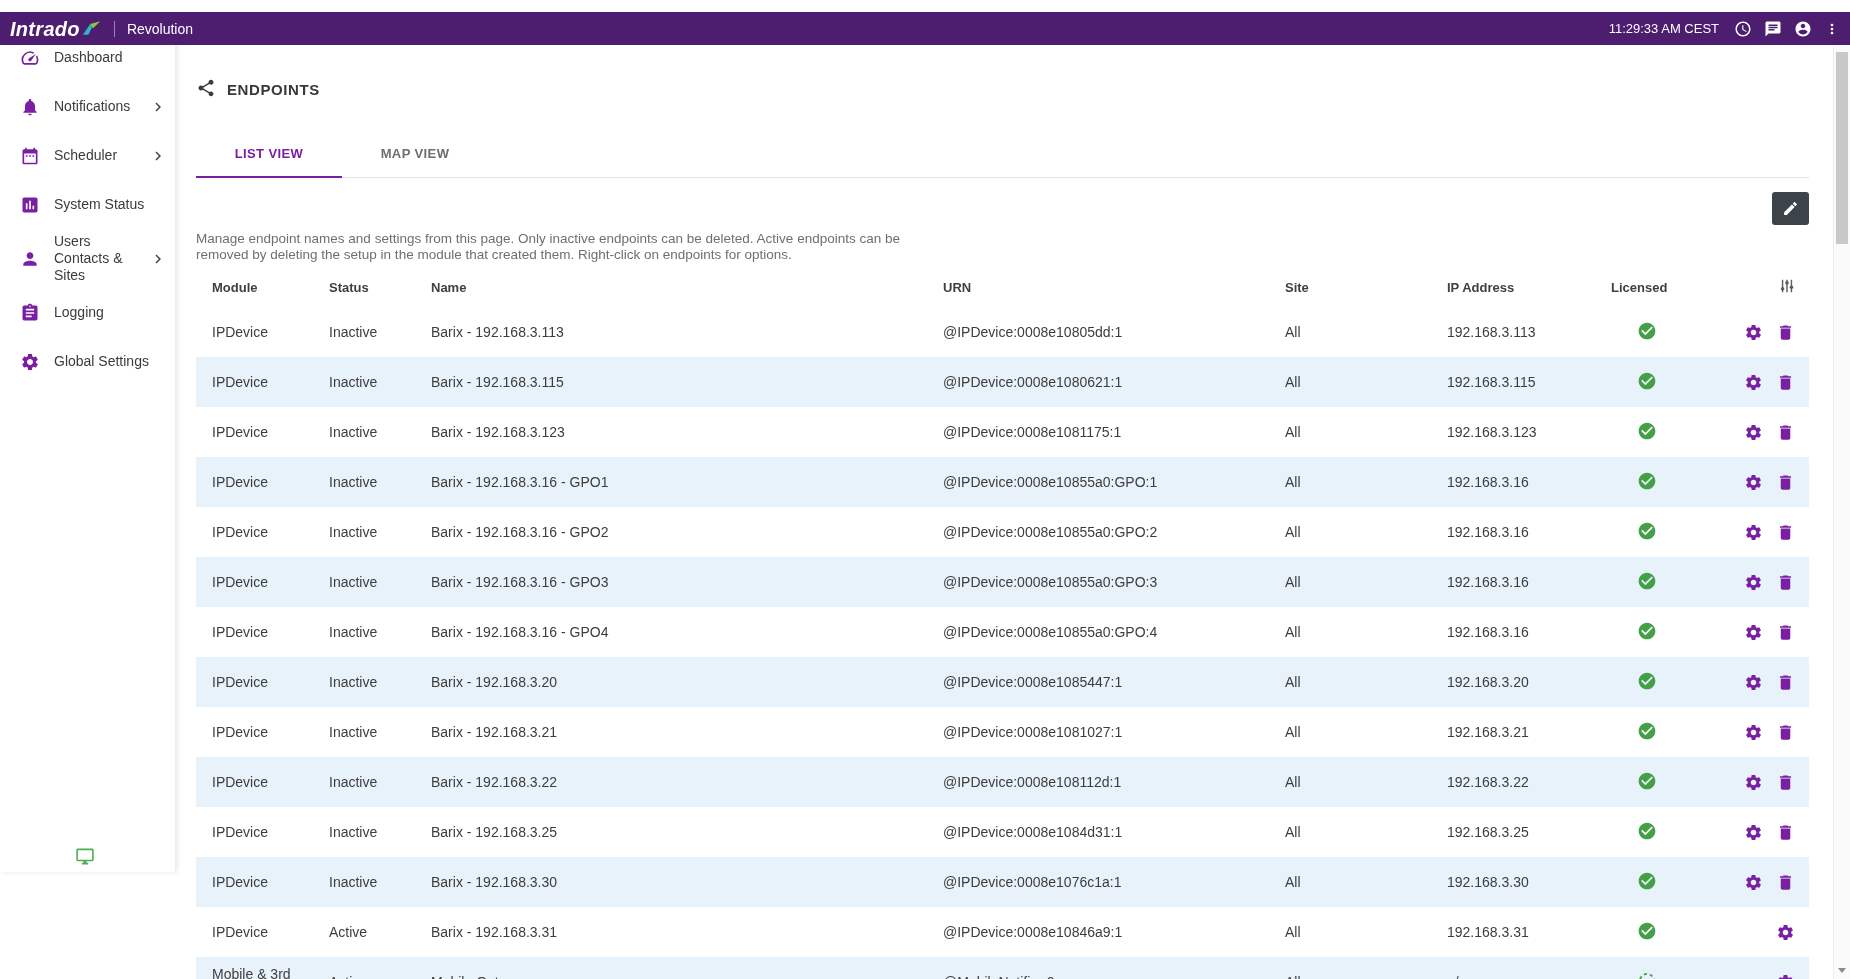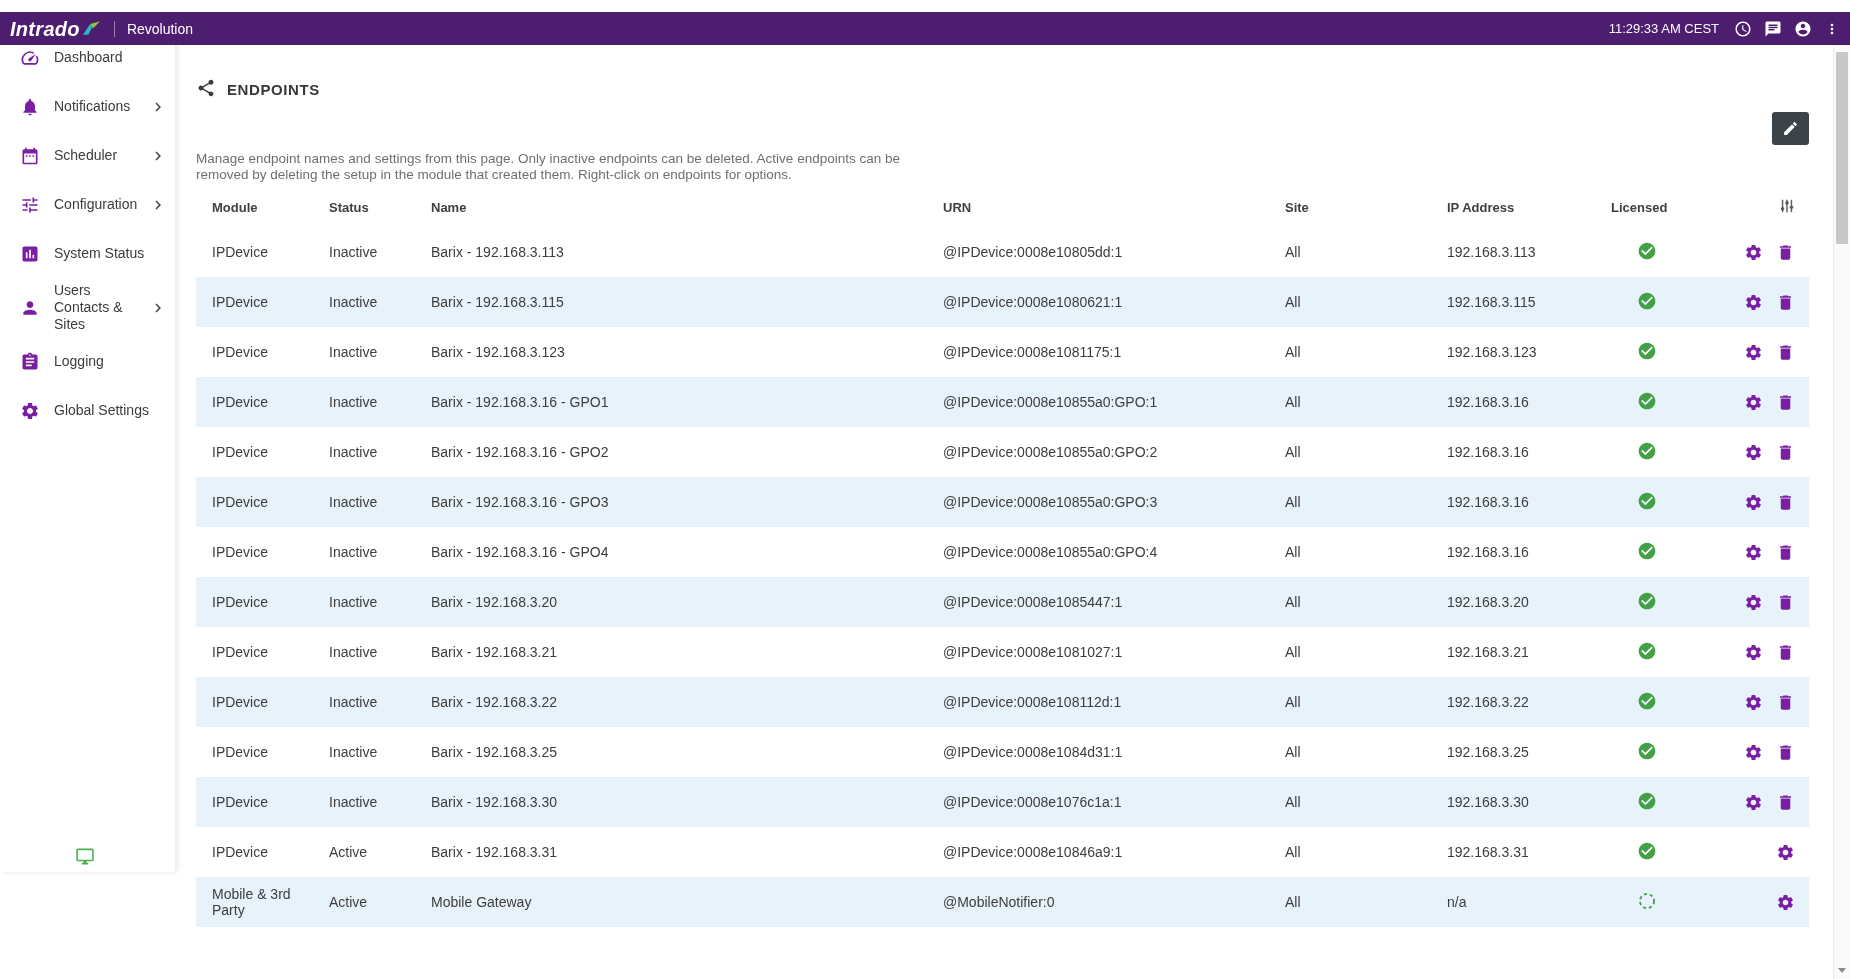--- a/index.html
+++ b/index.html
@@ -159,33 +159,20 @@
     <span class="nav-label">Scheduler</span>
     <span class="nav-chevron">
           <svg viewBox="0 0 24 24">
             <path d="M10 6L8.59 7.41 13.17 12l-4.58 4.59L10 18l6-6z"></path>
           </svg>
         </span>
   </div>
       <div class="nav-item">
     <span class="nav-icon">
           <svg viewBox="0 0 24 24">
-            <path d="M3 17v2h6v-2H3zM3 5v2h10V5H3zm10 16v-2h8v-2h-8v-2h-2v6h2zM7 9v2H3v2h4v2h2V9H7zm14 4v-2H11v2h10zm-6-4h2V7h4V5h-4V3h-2v6z"></path>
-          </svg>
-        </span>
-    <span class="nav-label">Configuration</span>
-    <span class="nav-chevron">
-          <svg viewBox="0 0 24 24">
-            <path d="M10 6L8.59 7.41 13.17 12l-4.58 4.59L10 18l6-6z"></path>
-          </svg>
-        </span>
-  </div>
-      <div class="nav-item">
-    <span class="nav-icon">
-          <svg viewBox="0 0 24 24">
             <path d="M19 3H5c-1.1 0-2 .9-2 2v14c0 1.1.9 2 2 2h14c1.1 0 2-.9 2-2V5c0-1.1-.9-2-2-2zM9 17H7v-7h2v7zm4 0h-2V7h2v10zm4 0h-2v-4h2v4z"></path>
           </svg>
         </span>
     <span class="nav-label">System Status</span>
 
   </div>
       <div class="nav-item">
     <span class="nav-icon">
           <svg viewBox="0 0 24 24">
             <path d="M12 12c2.21 0 4-1.79 4-4s-1.79-4-4-4-4 1.79-4 4 1.79 4 4 4zm0 2c-2.67 0-8 1.34-8 4v2h16v-2c0-2.66-5.33-4-8-4z"></path>
@@ -228,20 +215,24 @@
 
   <div class="page-header">
     <span class="page-header-icon">
         <svg viewBox="0 0 24 24">
           <path d="M18 16.08c-.76 0-1.44.3-1.96.77L8.91 12.7c.05-.23.09-.46.09-.7s-.04-.47-.09-.7l7.05-4.11c.54.5 1.25.81 2.04.81 1.66 0 3-1.34 3-3s-1.34-3-3-3-3 1.34-3 3c0 .24.04.47.09.7L8.04 9.81C7.5 9.31 6.79 9 6 9c-1.66 0-3 1.34-3 3s1.34 3 3 3c.79 0 1.5-.31 2.04-.81l7.12 4.16c-.05.21-.08.43-.08.65 0 1.61 1.31 2.92 2.92 2.92 1.61 0 2.92-1.31 2.92-2.92s-1.31-2.92-2.92-2.92z"></path>
         </svg>
       </span>
     <span class="page-title">ENDPOINTS</span>
   </div>
 
+  <div class="tabs">
+    <div class="tab active">LIST VIEW</div>
+    <div class="tab">MAP VIEW</div>
+  </div>
 
   <div class="toolbar">
     <div class="edit-button">
       <span>
           <svg viewBox="0 0 24 24">
             <path d="M3 17.25V21h3.75L17.81 9.94l-3.75-3.75L3 17.25zM20.71 7.04c.39-.39.39-1.02 0-1.41l-2.34-2.34c-.39-.39-1.02-.39-1.41 0l-1.83 1.83 3.75 3.75 1.83-1.83z"></path>
           </svg>
         </span>
     </div>
   </div>

